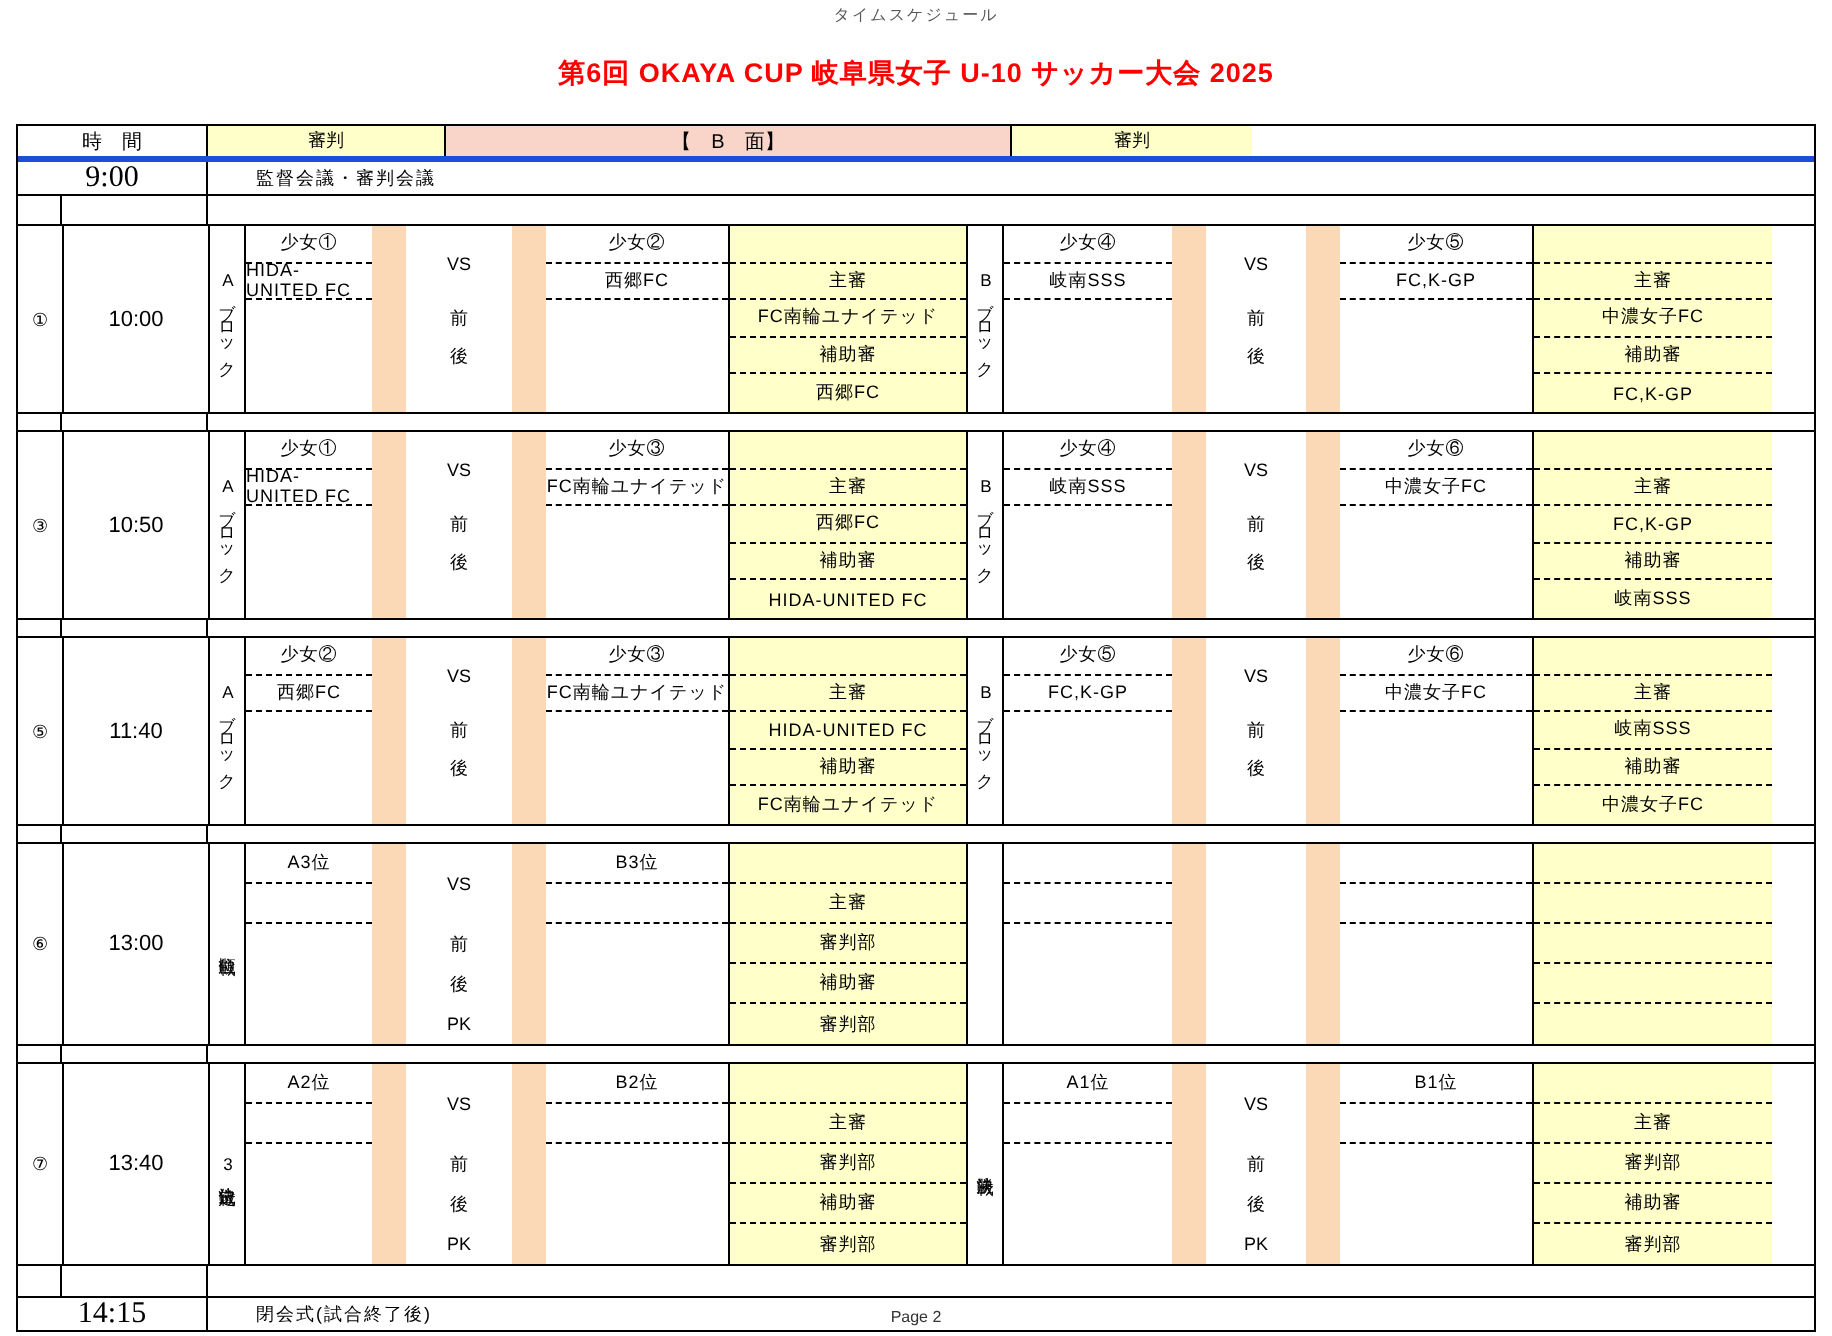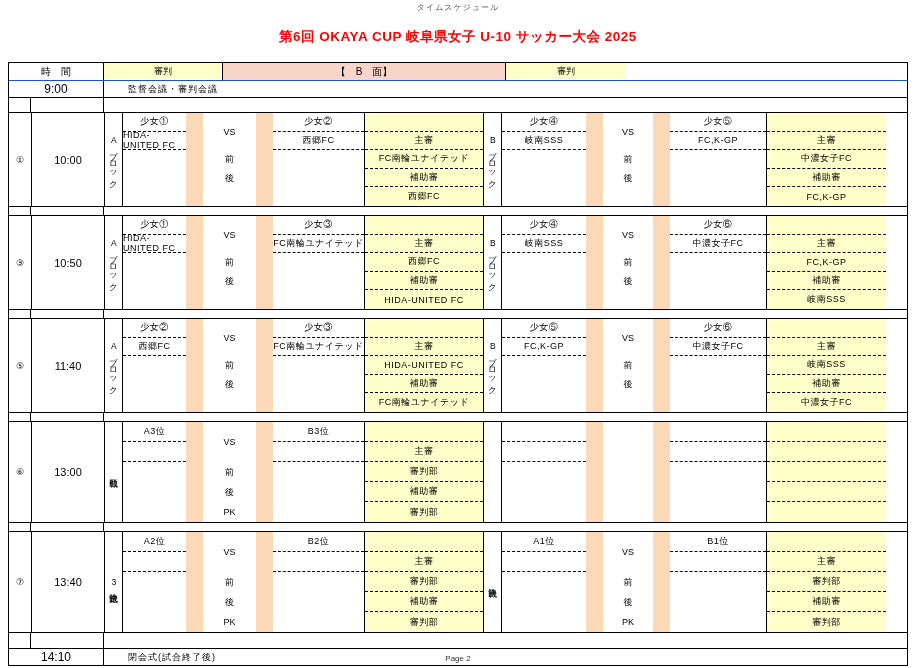--- a/index.html
+++ b/index.html
@@ -10,36 +10,36 @@
   .watermark { position:absolute; top:2px; left:0; width:100%; text-align:center;
                font-size:8px; color:#595959; letter-spacing:1px; }
   .title { position:absolute; top:28px; left:0; width:100%; text-align:center;
            font-size:13.5px; font-weight:bold; color:#ff0000; letter-spacing:.5px; }
   .footer { position:absolute; top:654px; left:0; width:100%; text-align:center;
             font-size:8px; color:#333; }
 
   .sheet { position:absolute; top:62px; left:8px; width:900px; border:1px solid #000; }
 
   .trow { display:flex; width:100%; }
-  .hdr  { height:18px; border-bottom:1px solid #1d4ed8; }
+  .hdr  { height:18px; border-bottom:3px solid #1d4ed8; }
   .open { height:17px; border-bottom:1px solid #000; }
   .close{ height:17px; border-top:1px solid #000; }
   .sp-top { height:14px; }
   .sp    { height:8px; }
   .sp-bot{ height:15px; }
   .spcell { border-right:1px solid #000; height:100%; }
   .w22{width:22px;} .w73{width:73px;}
 
   .cell { display:flex; align-items:center; justify-content:center; }
   .hd-time { width:95px; font-size:10px; border-right:1px solid #000; }
   .hd-pink { width:283px; font-size:10px; background:#f8d5c8; border-right:1px solid #000; }
   .hd-yel  { width:119px; font-size:9px; background:#ffffc9; border-right:1px solid #000; }
   .hd-yel2 { width:120px; font-size:9px; background:#ffffc9; border-right:none; }
 
-  .op-time { width:95px; font-size:12px; border-right:1px solid #000; display:flex; align-items:center; justify-content:center; }
+  .op-time { width:95px; font-size:15px; border-right:1px solid #000; display:flex; align-items:center; justify-content:center;font-family:Liberation Serif, serif; }
   .op-label{ flex:1; font-size:9px; display:flex; align-items:center; padding-left:24px; letter-spacing:1px; }
 
   .block { display:flex; width:100%; border-top:1px solid #000; border-bottom:1px solid #000; --rh:18.6px; }
   .block.tall { --rh:20px; }
 
   .c { min-height:calc(5 * var(--rh)); }
   .bl { border-left:1px solid #000; }
 
   .c-num  { width:22px;  display:flex; align-items:center; justify-content:center; font-size:9px; }
   .c-time { width:73px;  display:flex; align-items:center; justify-content:center; font-size:11px; border-left:1px solid #000; }
@@ -417,20 +417,20 @@
           <div class="rr last">審判部</div>
         </div>
     </div>
 
     <div class="trow sp-bot">
         <div class="spcell w22"></div>
         <div class="spcell w73"></div>
       </div>
 
     <div class="trow close">
-      <div class="op-time">14:10</div>
+      <div class="op-time">14:15</div>
       <div class="op-label">閉会式(試合終了後)</div>
     </div>
 
   </div>
 
   <div class="footer">Page 2</div>
 </div>
 
 </body></html>

